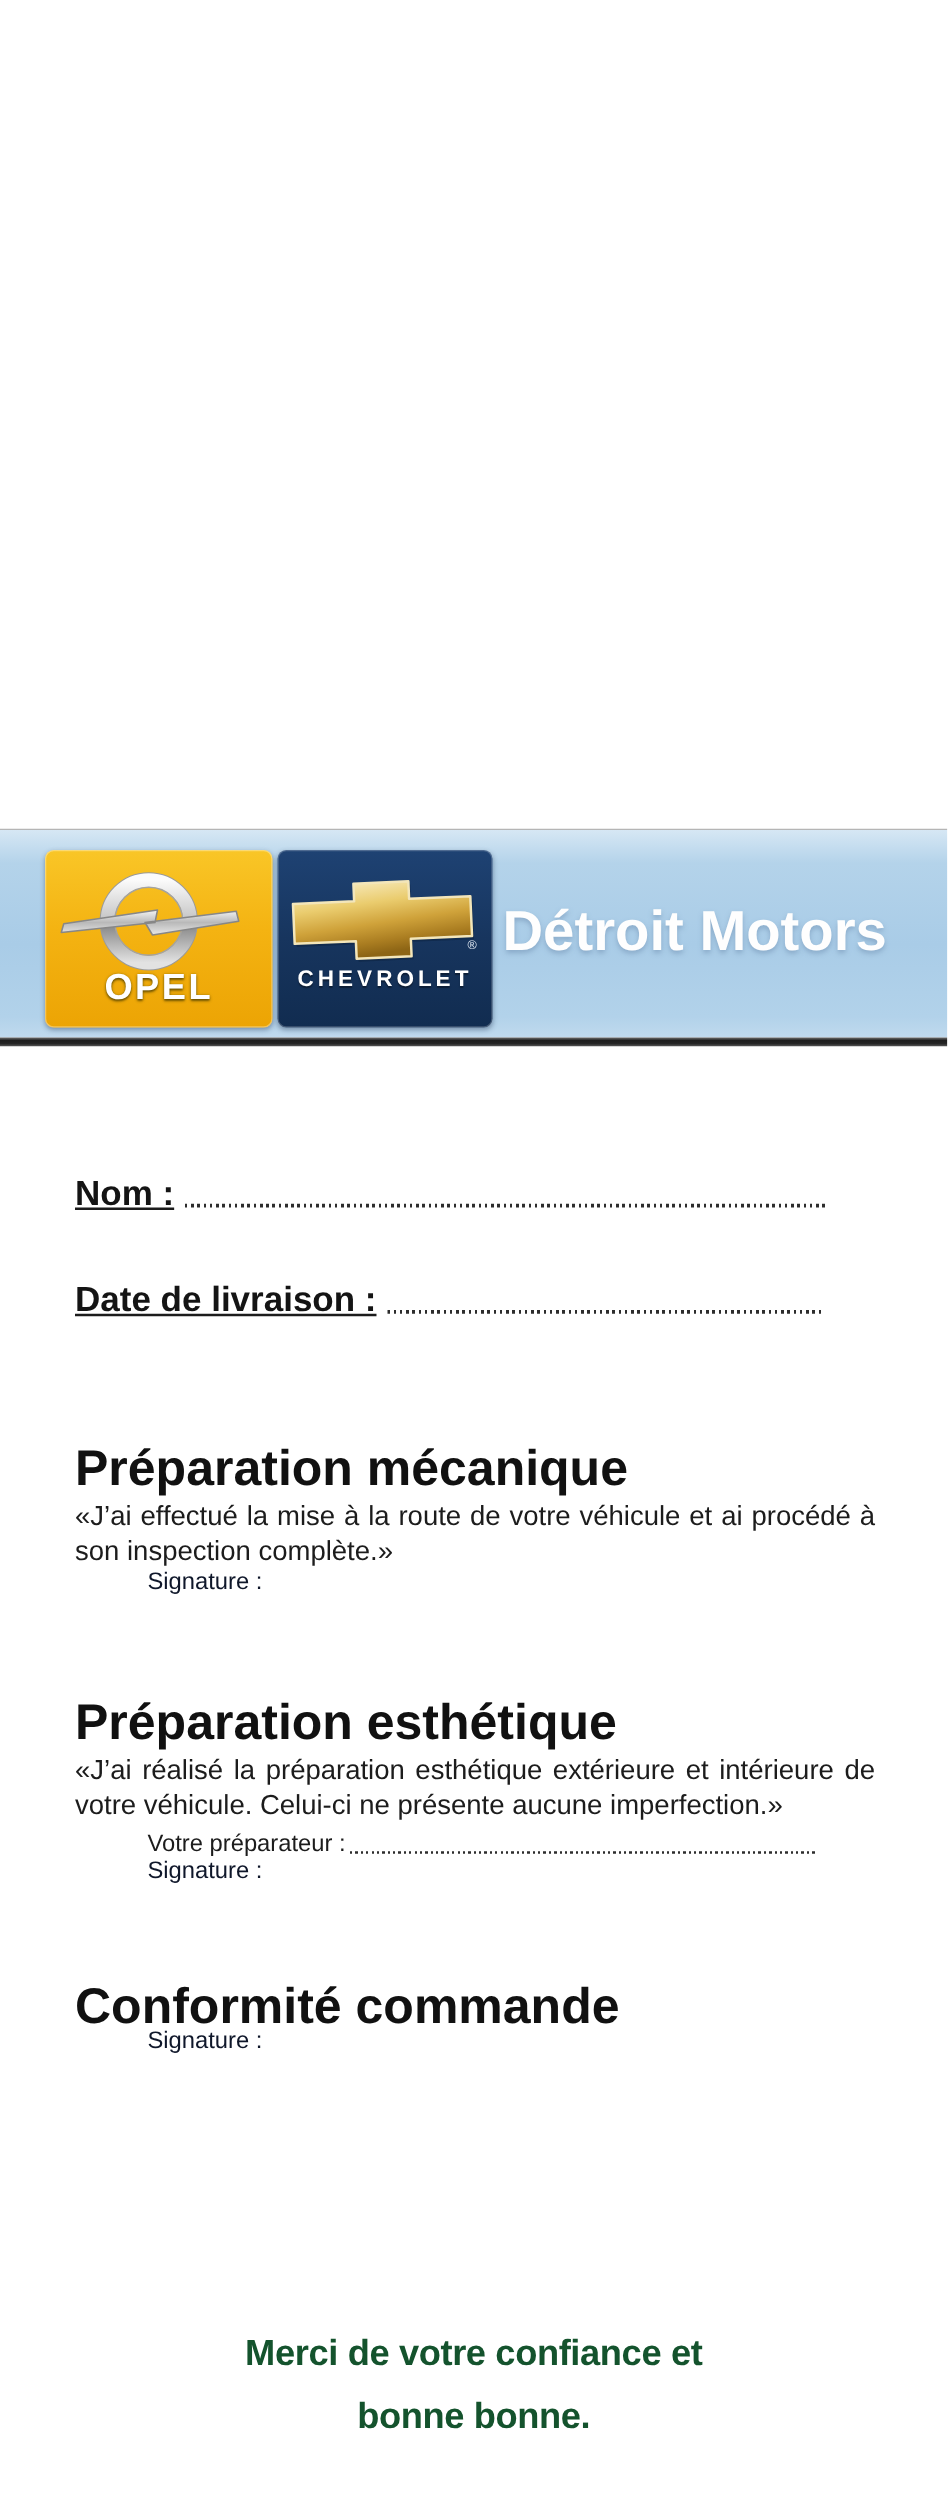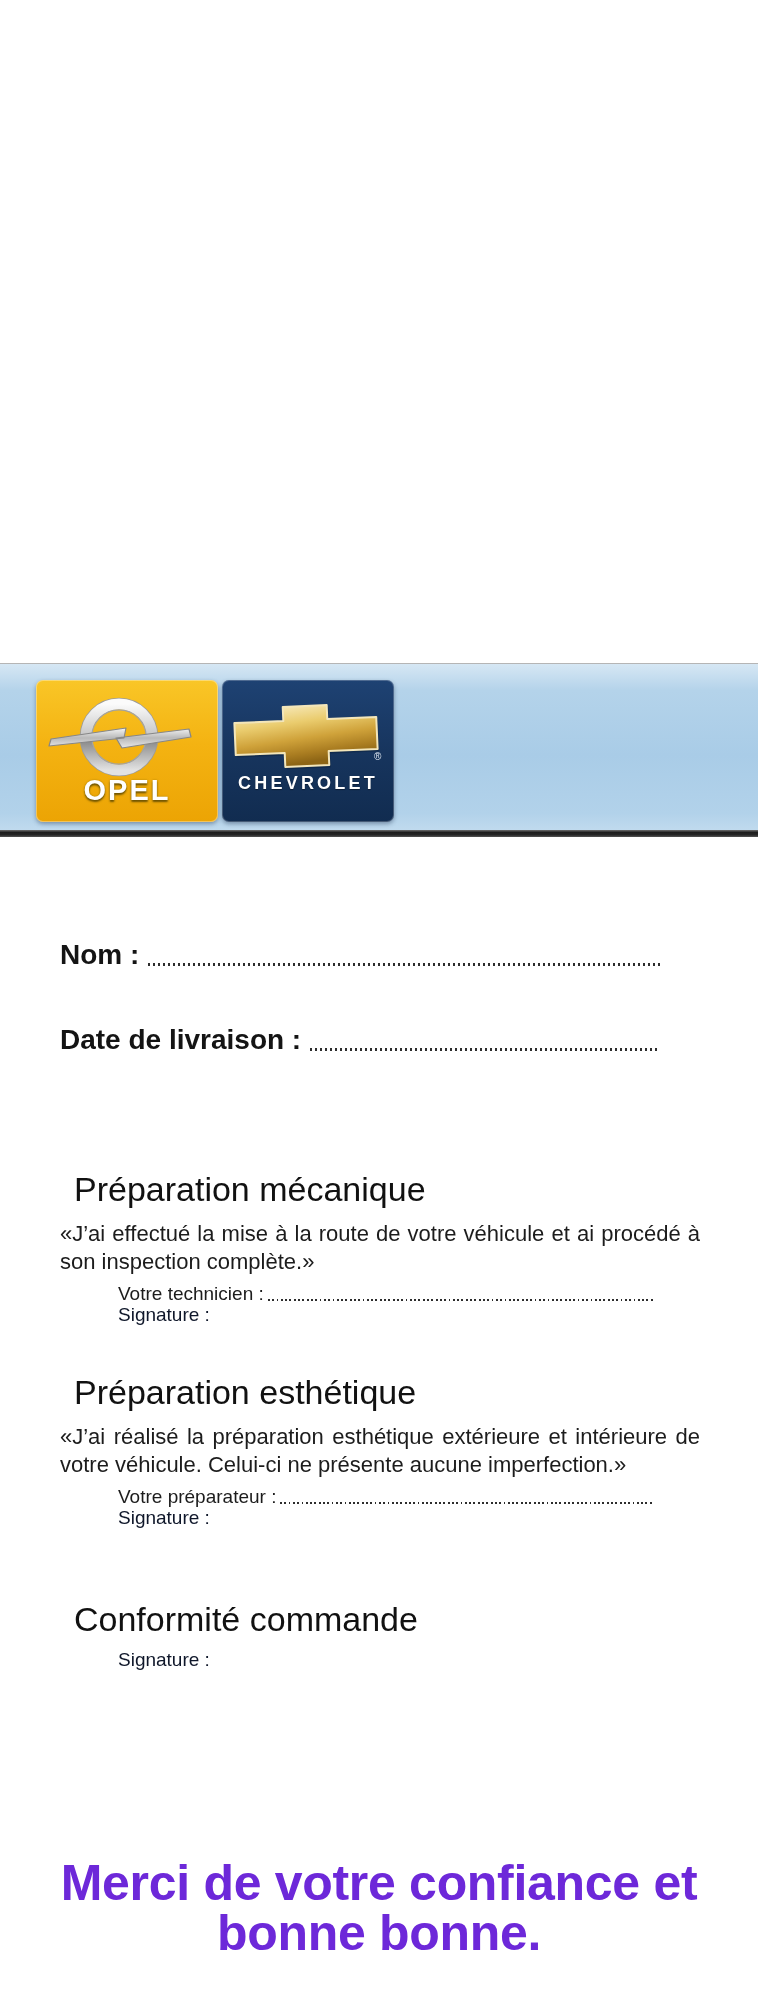--- a/index.html
+++ b/index.html
@@ -42,51 +42,51 @@
   }
   .reg-mark{position:absolute;left:152px;top:72px;color:#dfe8f2;font-size:10px;line-height:1;}
   .dealer-name{
     position:absolute;left:402px;top:58px;
     color:#fefefe;font-weight:bold;font-size:45px;line-height:1;letter-spacing:0;
     text-shadow:0 2px 4px rgba(125,158,190,.75);
     white-space:nowrap;
   }
 
   
-  .frow{position:absolute;left:60px;width:600px;display:flex;align-items:flex-end;}
+  .frow{position:absolute;left:60px;width:600px;display:flex;align-items:flex-end;text-decoration:underline;}
   .frow-nom{top:941px;}
   .frow-date{top:1026px;}
   .flabel{font-weight:bold;font-size:28px;line-height:1;color:#141414;white-space:nowrap;}
   .dots{
     flex:1;height:3px;margin:0 0 3px 9px;
     background-image:repeating-linear-gradient(90deg,#2d2d2d 0 2px,transparent 2px 5px);
   }
 
   
   .sect{position:absolute;left:60px;width:640px;}
   .sect-1{top:1158px;}
   .sect-2{top:1361px;}
   .sect-3{top:1588px;}
-  .sect h2{margin:14px;font-size:34px;line-height:34px;color:#111111;font-weight:normal;}
+  .sect h2{margin:0;font-size:40px;line-height:34px;color:#111111;font-weight:bold;}
   .quote{
     margin:7px 0 0 0;font-size:22px;line-height:28px;color:#1c1c1c;
     text-align:justify;
   }
   .staff-row{display:flex;align-items:flex-end;margin:8px 0 0 58px;width:535px;box-sizing:border-box;}
   .slabel{font-size:19px;line-height:20px;color:#1c1c1c;white-space:nowrap;}
   .dots-sm{
     flex:1;height:2.5px;margin:0 0 3px 4px;
     background-image:repeating-linear-gradient(90deg,#2d2d2d 0 1.8px,transparent 1.8px 4.3px);
   }
   .sig{margin:1px 0 0 58px;font-size:19px;line-height:20px;color:#0f172a;}
 
   
   .closing{
     position:absolute;left:0;top:1858px;width:758px;text-align:center;
-    font-weight:bold;font-size:50px;line-height:50px;color:#6d28d9;letter-spacing:-0.3px;
+    font-weight:bold;font-size:29px;line-height:50px;color:#14532d;letter-spacing:-0.3px;
   }
 </style>
 </head>
 <body>
 
 <div class="page">
 
   <header class="banner">
 
     <div class="logo logo-opel">
@@ -125,41 +125,38 @@
         </defs>
         <g transform="rotate(-2.5 84 56)">
           <path d="M13,40 L62,40 L62,26 L106,26 L106,40 L155,40 L155,72 L106,72 L106,86 L62,86 L62,72 L13,72 Z" transform="translate(1.5 2.5)" fill="#0c2240" opacity="0.55"></path>
           <path d="M13,40 L62,40 L62,26 L106,26 L106,40 L155,40 L155,72 L106,72 L106,86 L62,86 L62,72 L13,72 Z" fill="url(#gold)" stroke="#f3e6ba" stroke-width="2" stroke-linejoin="round"></path>
         </g>
       </svg>
       <span class="reg-mark">®</span>
       <div class="chevy-word">CHEVROLET</div>
     </div>
 
+    <div class="dealer-name">Détroit Motors</div>
   </header>
 
   <div class="divider"></div>
 
   <div class="frow frow-nom">
     <span class="flabel">Nom :</span>
     <span class="dots"></span>
   </div>
 
   <div class="frow frow-date">
     <span class="flabel">Date de livraison :</span>
     <span class="dots"></span>
   </div>
 
   <section class="sect sect-1">
     <h2>Préparation mécanique</h2>
     <p class="quote">«J’ai effectué la mise à la route de votre véhicule et ai procédé à son inspection complète.»</p>
-    <div class="staff-row">
-      <span class="slabel">Votre technicien :</span>
-      <span class="dots-sm"></span>
-    </div>
     <div class="sig">Signature :</div>
   </section>
 
   <section class="sect sect-2">
     <h2>Préparation esthétique</h2>
     <p class="quote">«J’ai réalisé la préparation esthétique extérieure et intérieure de votre véhicule. Celui-ci ne présente aucune imperfection.»</p>
     <div class="staff-row">
       <span class="slabel">Votre préparateur :</span>
       <span class="dots-sm"></span>
     </div>

